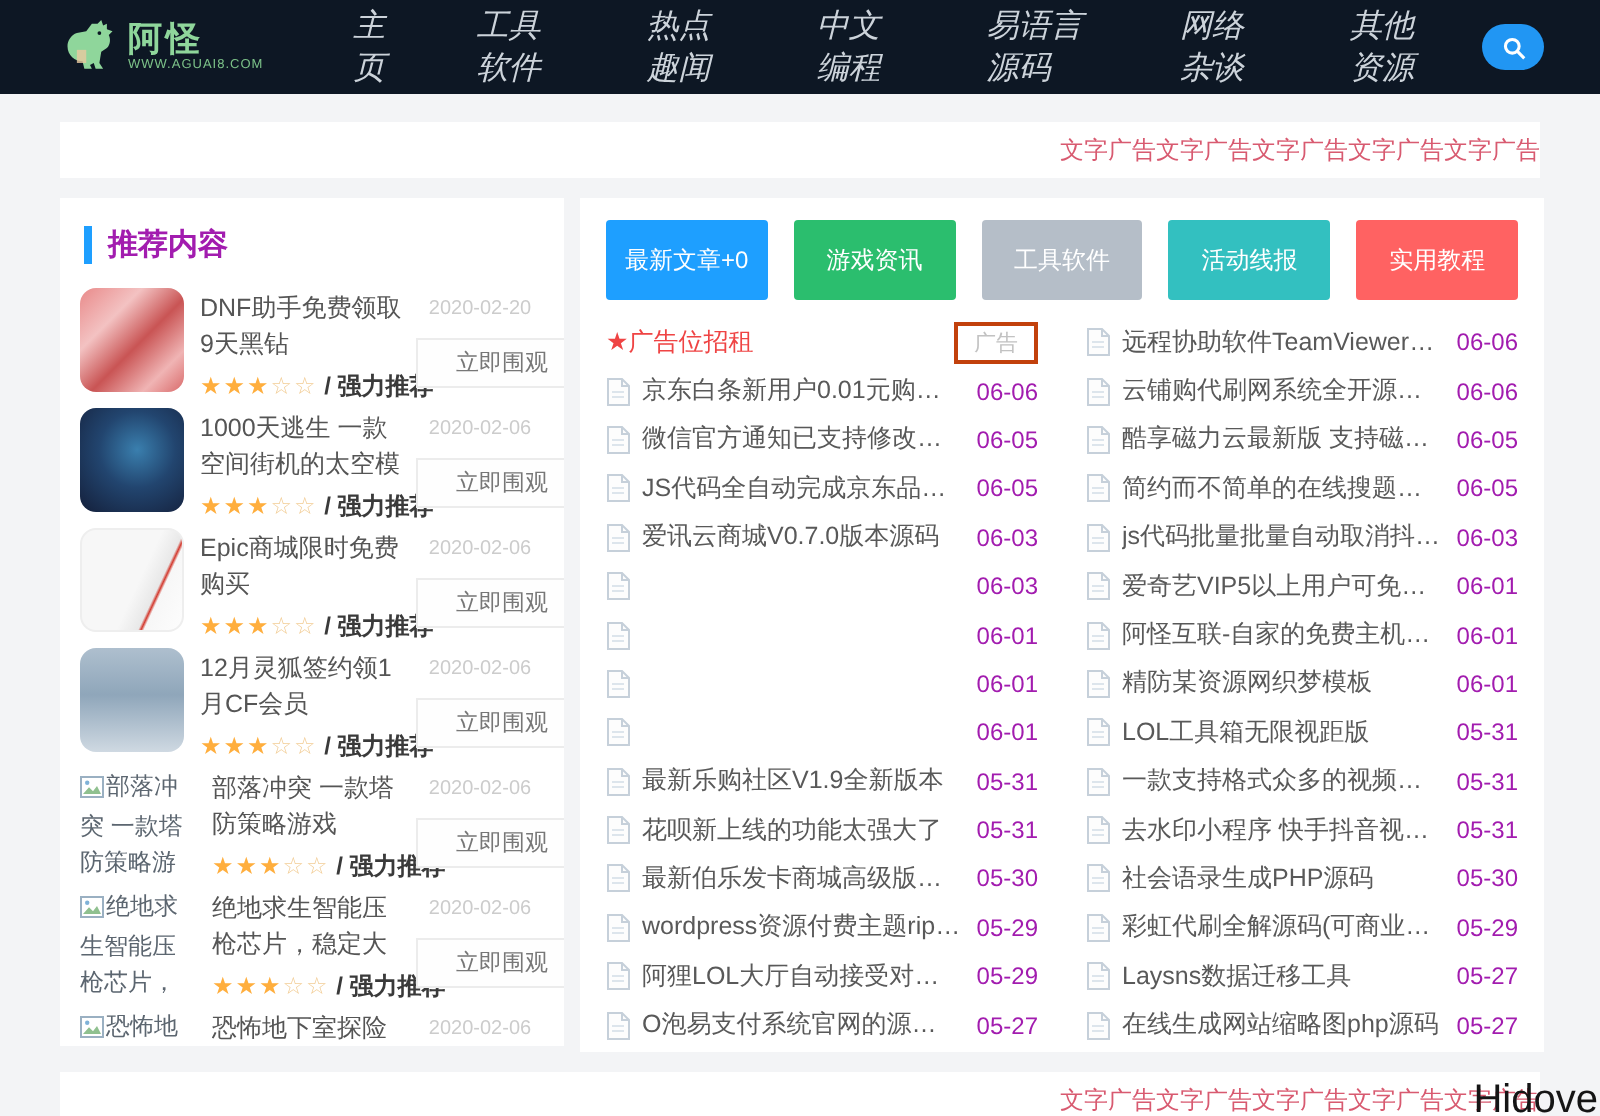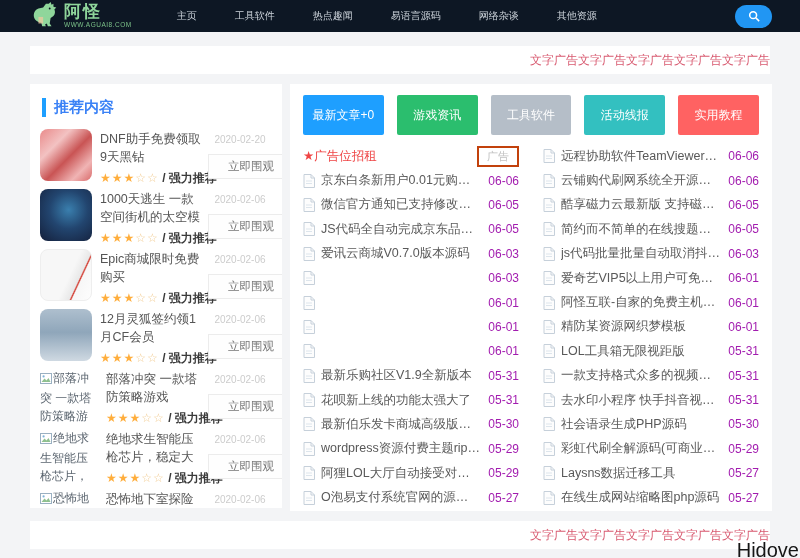--- a/index.html
+++ b/index.html
@@ -1,40 +1,40 @@
 <!DOCTYPE html>
 <html><head>
 <meta charset="utf-8">
 <style>
   * { margin:0; padding:0; box-sizing:border-box; }
   html,body { width:800px; height:558px; }
   body { font-family:"Liberation Sans","DejaVu Sans",sans-serif; background:#f3f4f6; position:relative; overflow:hidden; }
 
   
-  .navbar { height:32px; background:#0d1724; display:flex; align-items:center; padding:0 28px 0 30px; }
+  .navbar { height:47px; background:#0d1724; display:flex; align-items:center; padding:0 28px 0 30px; }
   .logo { display:flex; align-items:center; }
   .logo-svg { width:30px; height:30px; margin-right:4px; }
   .logo-txt { display:flex; flex-direction:column; line-height:1; }
   .logo-title { color:#8fd69b; font-size:17px; font-weight:bold; letter-spacing:2px; }
   .logo-sub { color:#7cc289; font-size:6.5px; margin-top:2px; letter-spacing:.5px; }
   .nav-menu { display:flex; list-style:none; margin-left:26px; }
-  .nav-menu li { color:#ccd3da; font-size:10px; padding:0 19px; cursor:pointer; }
+  .nav-menu li { color:#ccd3da; font-size:16px; padding:0 19px; cursor:pointer;font-style:italic; }
   .search-btn { margin-left:auto; width:37px; height:23px; border-radius:12px; background:#2196f3; border:none; display:flex; align-items:center; justify-content:center; cursor:pointer; }
 
   
   .adbar { margin:14px 30px 10px; background:#fff; height:28px; display:flex; align-items:center; justify-content:flex-end; }
   .adbar.bottom { margin:10px 30px 0; }
   .adbar a { color:#d85a70; font-size:12px; text-decoration:none; cursor:pointer; }
 
   
   .content { display:flex; align-items:flex-start; margin:0 28px 0 30px; gap:8px; height:427px; }
 
   
   .side-card { width:252px; background:#fff; padding:12px 10px; height:424px; overflow:hidden; }
-  .side-head { font-size:15px; font-weight:bold; color:#3b82f6; border-left:4px solid #1e9fff; padding-left:8px; margin:2px 0 12px 2px; }
+  .side-head { font-size:15px; font-weight:bold; color:#a21caf; border-left:4px solid #1e9fff; padding-left:8px; margin:2px 0 12px 2px; }
   .side-item { display:flex; margin-bottom:6px; height:54px; }
   .thumb { width:52px; height:52px; border-radius:8px; flex:none; }
   .thumb.dnf { background:linear-gradient(135deg,#e98a8a 0%,#f3c2c2 30%,#c95454 55%,#f0b4b4 80%,#d96a6a 100%); }
   .thumb.space { background:radial-gradient(circle at 55% 40%, #3a7fae 0%, #22456f 45%, #141f3a 100%); }
   .thumb.superhot { background:linear-gradient(115deg,#f7f7f7 55%,#e8e8e8 70%,#d33a2f 72%,#f7f7f7 74%,#fdfdfd 100%); border:1px solid #eee; }
   .thumb.cf { background:linear-gradient(180deg,#aebfce 0%,#8fa6ba 45%,#cfd9e2 100%); }
   .thumb-broken { width:58px; flex:none; font-size:12px; color:#5c6670; line-height:1.5; max-height:56px; overflow:hidden; word-break:break-all; }
   .bimg-ico { display:inline-block; vertical-align:-2px; margin-right:1px; }
   .side-mid { flex:1; min-width:0; padding:1px 4px 0 8px; }
   .side-ttl { font-size:12.5px; color:#555; line-height:1.45; max-height:36px; overflow:hidden; }
@@ -73,20 +73,21 @@
     </svg>
     <div class="logo-txt">
       <span class="logo-title">阿怪</span>
       <span class="logo-sub">WWW.AGUAI8.COM</span>
     </div>
   </div>
   <ul class="nav-menu" id="nav-menu">
       <li>主页</li>
       <li>工具软件</li>
       <li>热点趣闻</li>
+      <li>中文编程</li>
       <li>易语言源码</li>
       <li>网络杂谈</li>
       <li>其他资源</li>
     </ul>
   <button class="search-btn">
     <svg width="12" height="12" viewBox="0 0 14 14">
       <circle cx="6" cy="6" r="4" fill="none" stroke="#fff" stroke-width="1.8"></circle>
       <line x1="9" y1="9" x2="13" y2="13" stroke="#fff" stroke-width="1.8"></line>
     </svg>
   </button>

